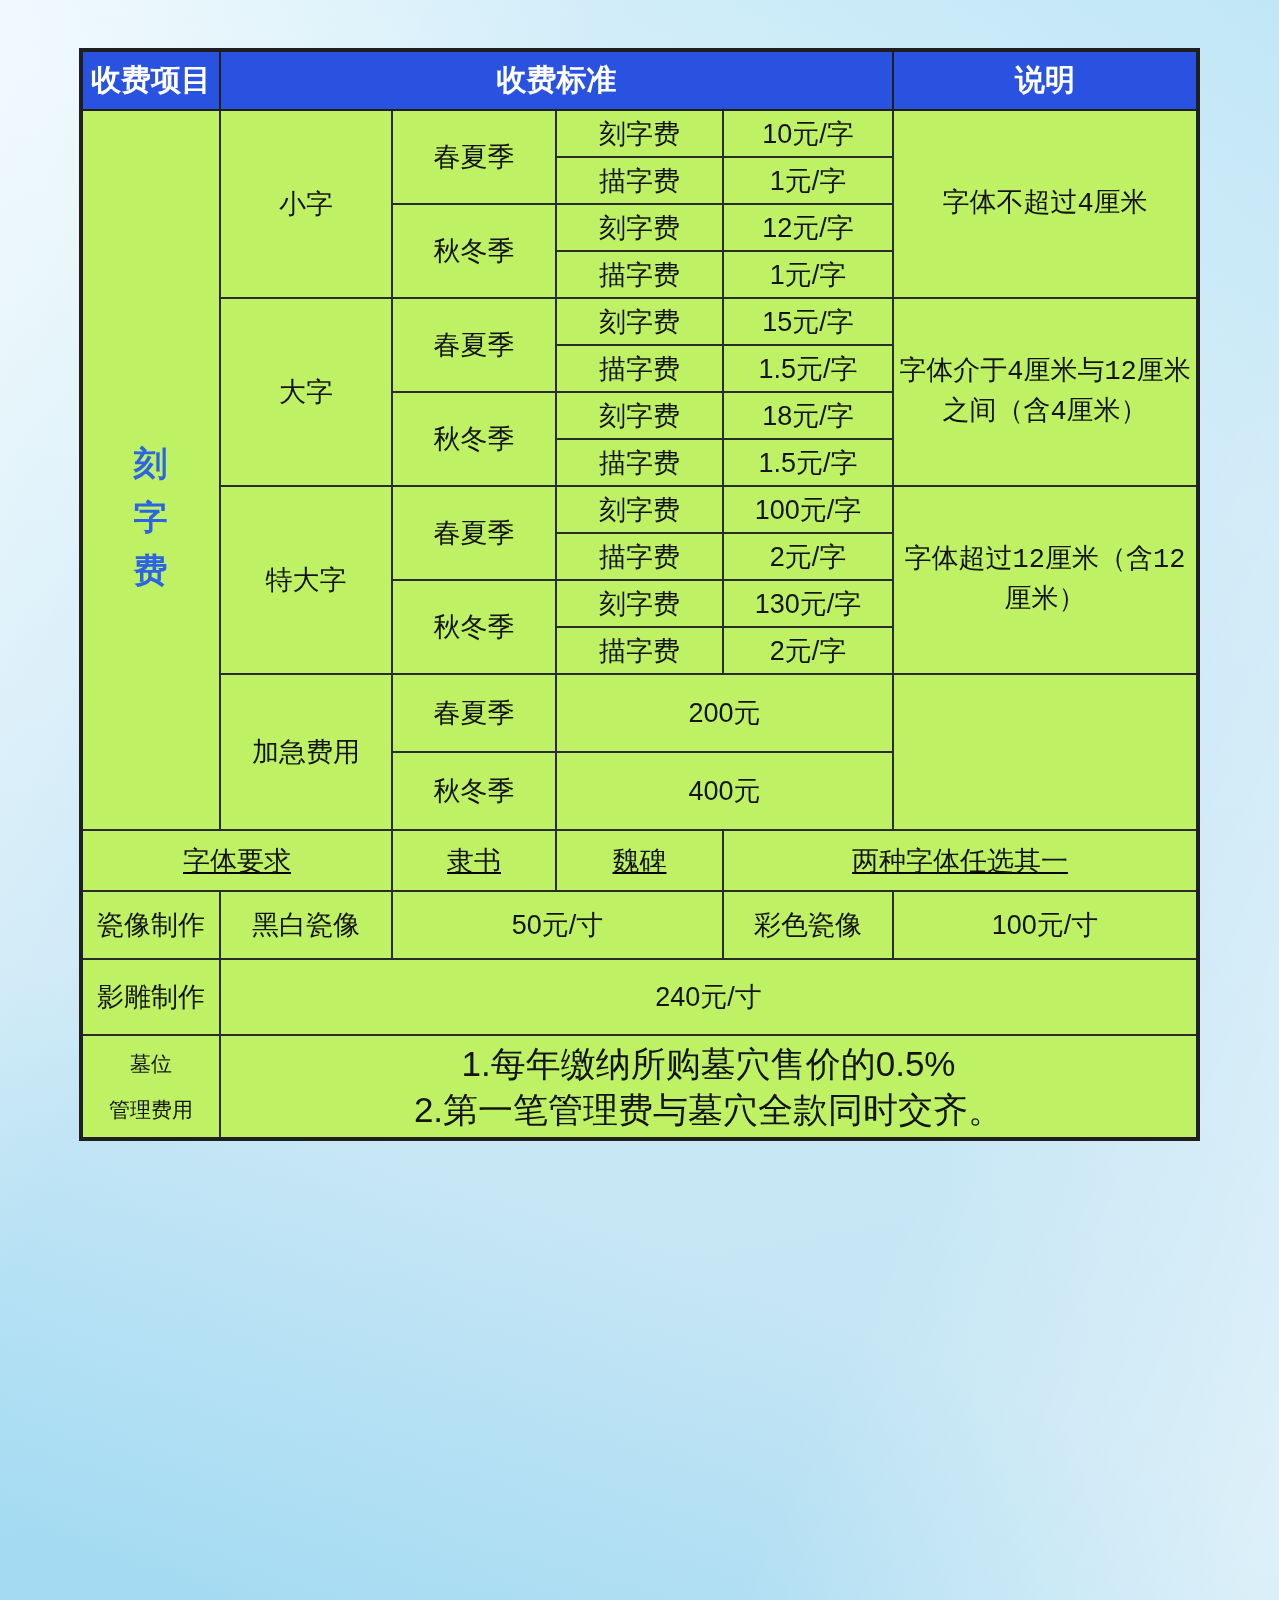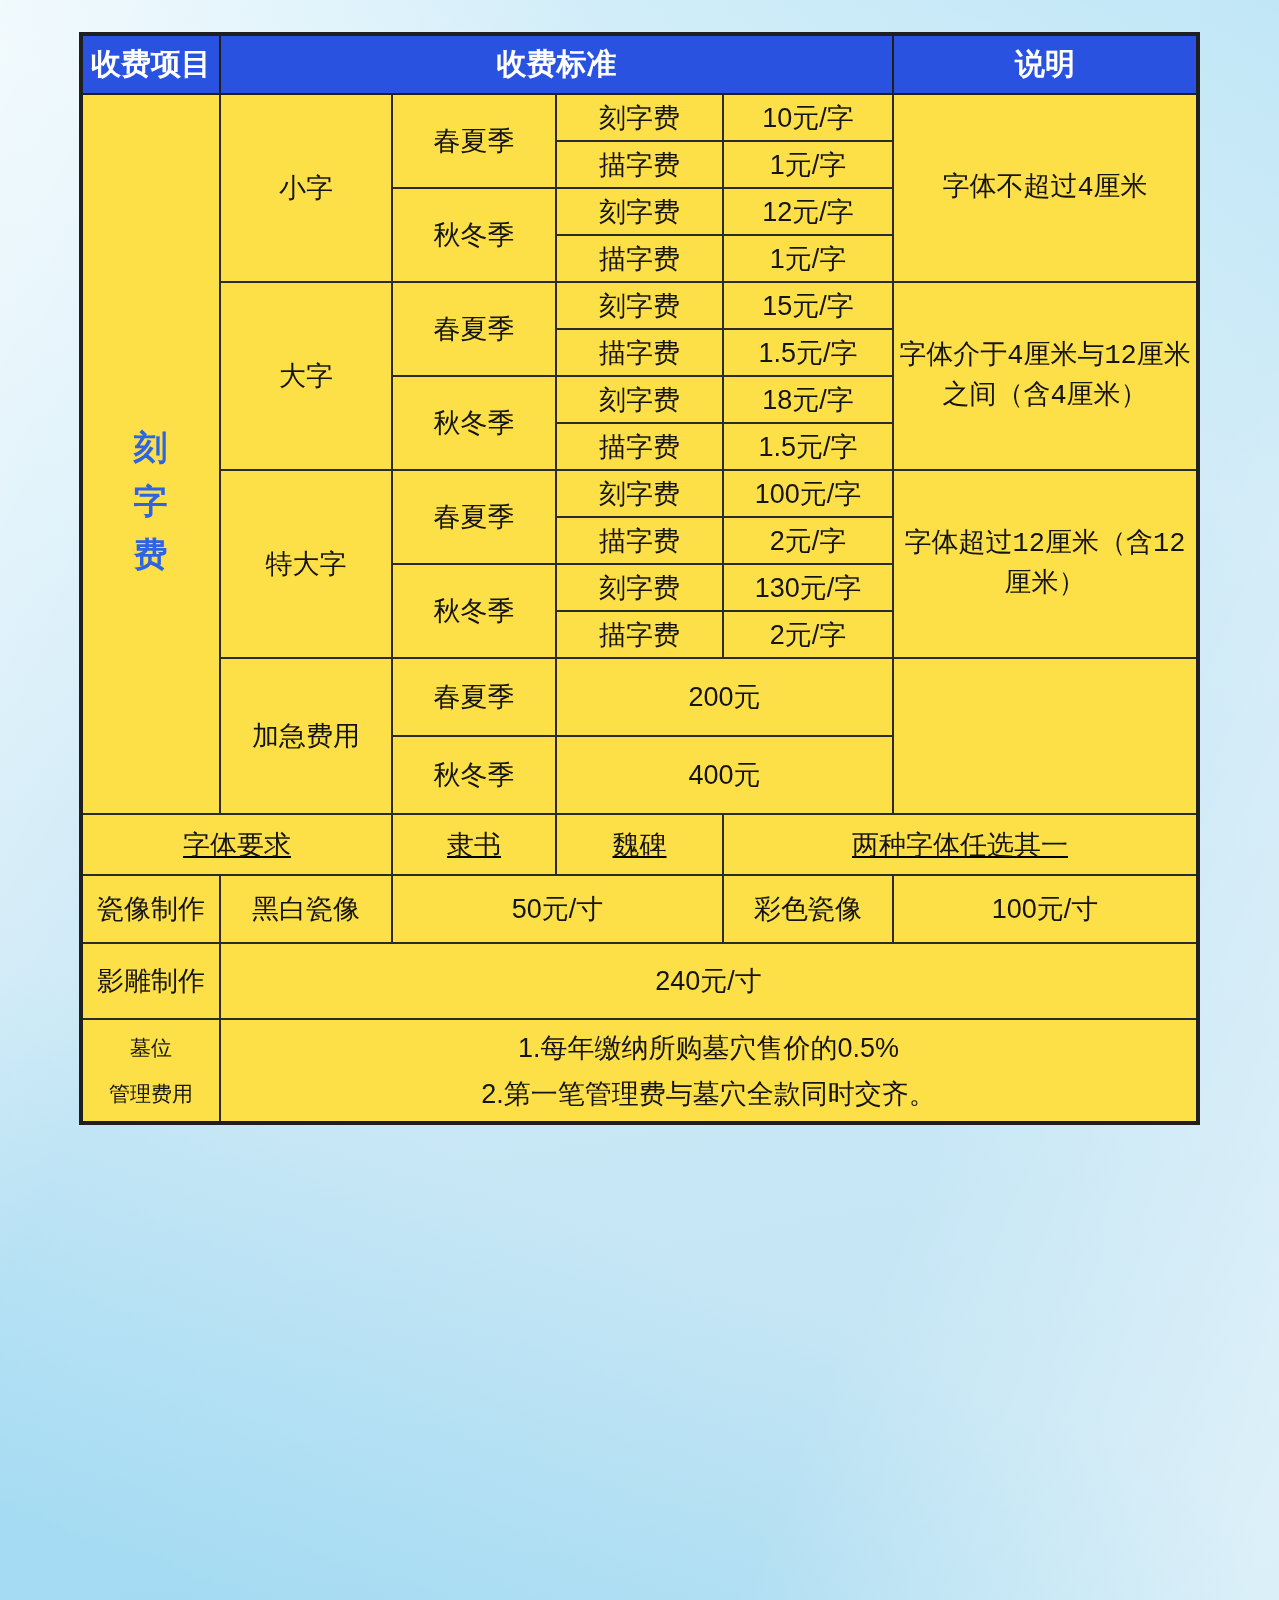--- a/index.html
+++ b/index.html
@@ -21,22 +21,22 @@
     font-weight:bold;
     letter-spacing:0px;
     color:#1b4fdc;
     white-space:nowrap;
     text-shadow:1px 2px 0 rgba(255,255,255,0.9), 2px 3px 2px rgba(30,60,160,0.35);
   }
   table.fee{
     border-collapse:collapse;
     table-layout:fixed;
     width:1117px;
-    margin:32px auto 0 auto;
-    background:#fde047;
+    margin:48px auto 0 auto;
+    background:#bef264;
     border:4px solid #1f1f1f;
   }
   table.fee td, table.fee th{
     border:2px solid #2b2b2b;
     text-align:center;
     vertical-align:middle;
     padding:0;
     font-size:27px;
     color:#141414;
     font-weight:normal;
@@ -66,21 +66,21 @@
     text-orientation:upright;
     font-size:34px;
     font-weight:bold;
     color:#2d64e6;
     letter-spacing:1.6em;
     padding-top:1.6em;
   }
   .band-label{font-size:30px;}
   .mgmt-label div{font-size:21px;line-height:46px;}
   .mgmt-notes{text-align:left;padding-left:16px;}
-  .mgmt-notes div{font-size:27px;line-height:46px;}
+  .mgmt-notes div{font-size:35px;line-height:46px;}
   .footer{
     margin-top:34px;
     text-align:right;
     padding-right:84px;
     font-size:46px;
     font-weight:bold;
     color:#1b4fdc;
     white-space:nowrap;
     text-shadow:1px 2px 0 rgba(255,255,255,0.8), 2px 3px 2px rgba(30,60,160,0.3);
   }

